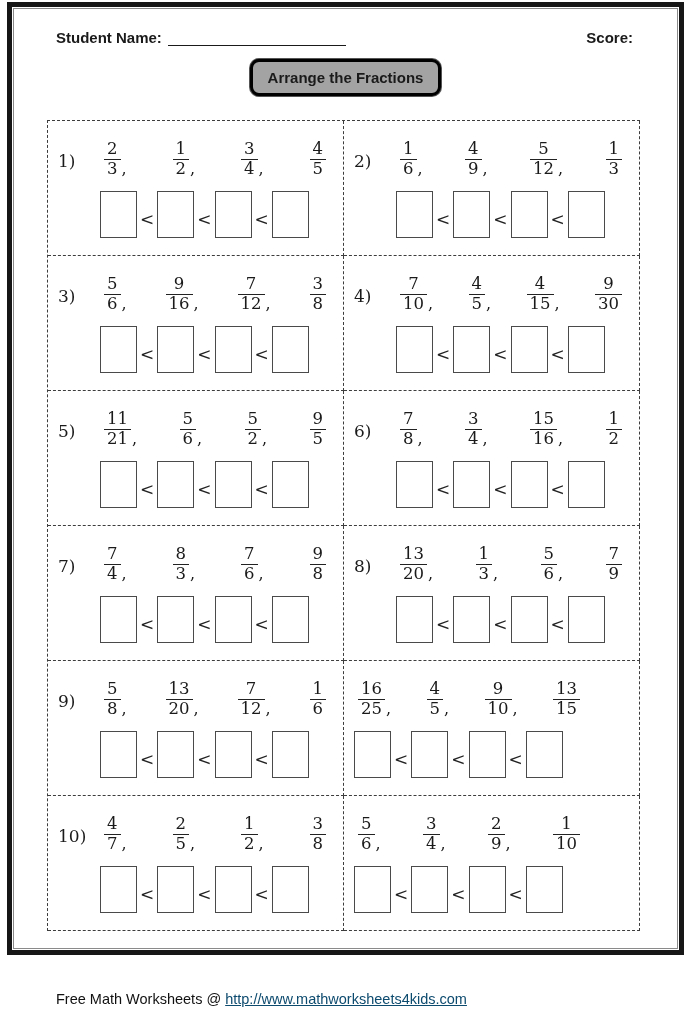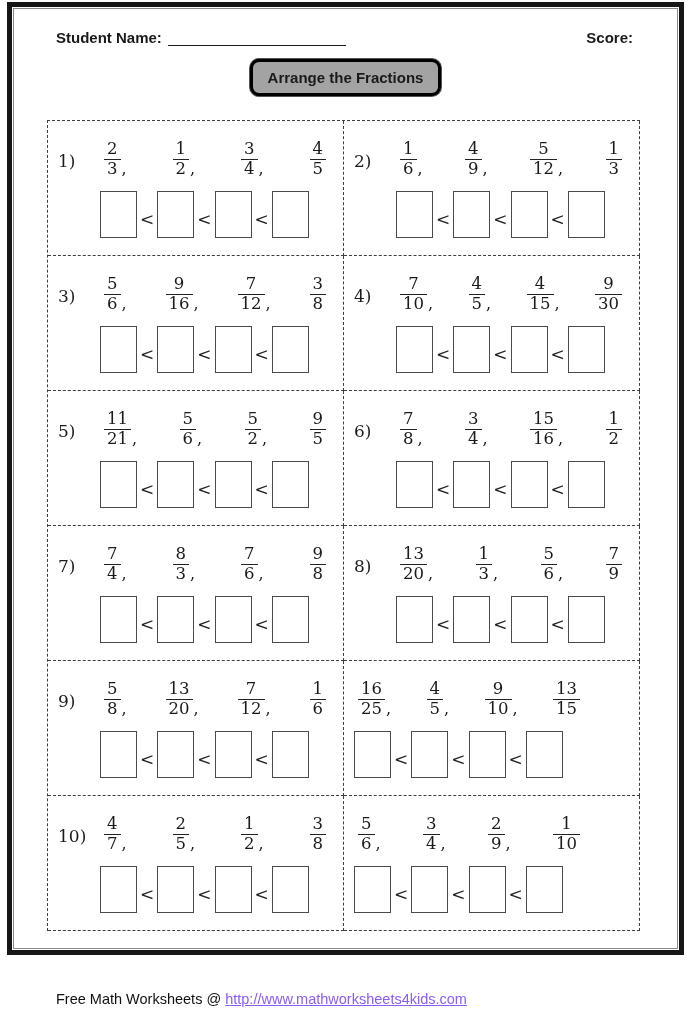--- a/index.html
+++ b/index.html
@@ -651,14 +651,14 @@
               <span class="abox"></span>
             </div>
     </div>
   </div>
 </div>
 
   </div>
 </div>
 
 <div class="footer">
-  <span>Free Math Worksheets @ </span><a href="#" id="footer-link" style="color: #8b5cf6; margin-top: 35px;">http://www.mathworksheets4kids.com</a>
+  <span>Free Math Worksheets @ </span><a href="#" id="footer-link" style="color: #0c4a6e; margin-top: 35px;">http://www.mathworksheets4kids.com</a>
 </div>
 
 </body></html>

